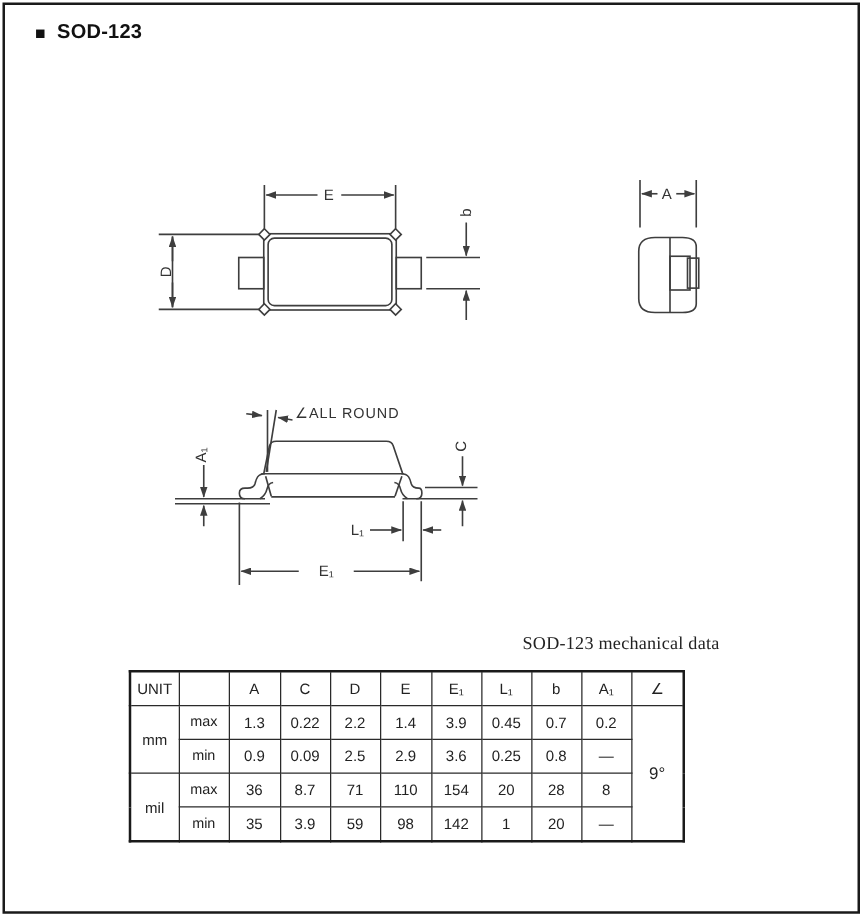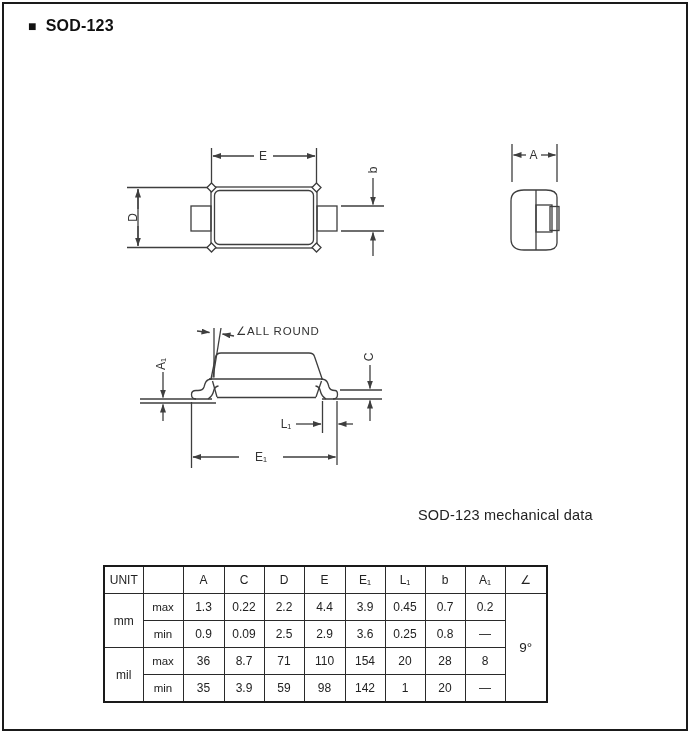--- a/index.html
+++ b/index.html
@@ -17,26 +17,26 @@
     font-weight:bold;font-size:16px;color:#111;letter-spacing:0.2px;
   }
   .doc-title .bullet{font-size:14px;line-height:1;}
   svg{position:absolute;left:0;top:0;}
   svg text{
     font-family:"Liberation Sans","DejaVu Sans",sans-serif;
     fill:#333;font-size:12px;
   }
   .table-title{
     position:absolute;left:418px;top:507px;width:200px;
-    font-size:14.5px;color:#222;letter-spacing:0.2px;white-space:nowrap;
+    font-size:14.5px;color:#222;letter-spacing:0.2px;white-space:nowrap;font-family:Liberation Serif, serif;
   }
   table.mech{
     position:absolute;left:103px;top:536px;
     border-collapse:collapse;table-layout:fixed;
-    font-size:12px;color:#222;margin-top:29px;
+    font-size:12px;color:#222;
   }
   table.mech th,table.mech td{
     border:1px solid #2a2a2a;text-align:center;vertical-align:middle;
     height:26px;padding:0;font-weight:normal;
   }
   table.mech{border:2px solid #1a1a1a;}
   table.mech .sub{font-size:11.5px;}
   table.mech .angle-val{font-size:13.5px;}
 </style>
 </head>
@@ -189,21 +189,21 @@
       <th>b</th>
       <th>A₁</th>
       <th>∠</th>
     </tr>
     <tr>
       <td rowspan="2">mm</td>
       <td class="sub">max</td>
       <td>1.3</td>
       <td>0.22</td>
       <td>2.2</td>
-      <td>4.4</td>
+      <td>1.4</td>
       <td>3.9</td>
       <td>0.45</td>
       <td>0.7</td>
       <td>0.2</td>
       <td rowspan="4" class="angle-val">9°</td>
     </tr>
     <tr>
       <td class="sub">min</td>
       <td>0.9</td>
       <td>0.09</td>

